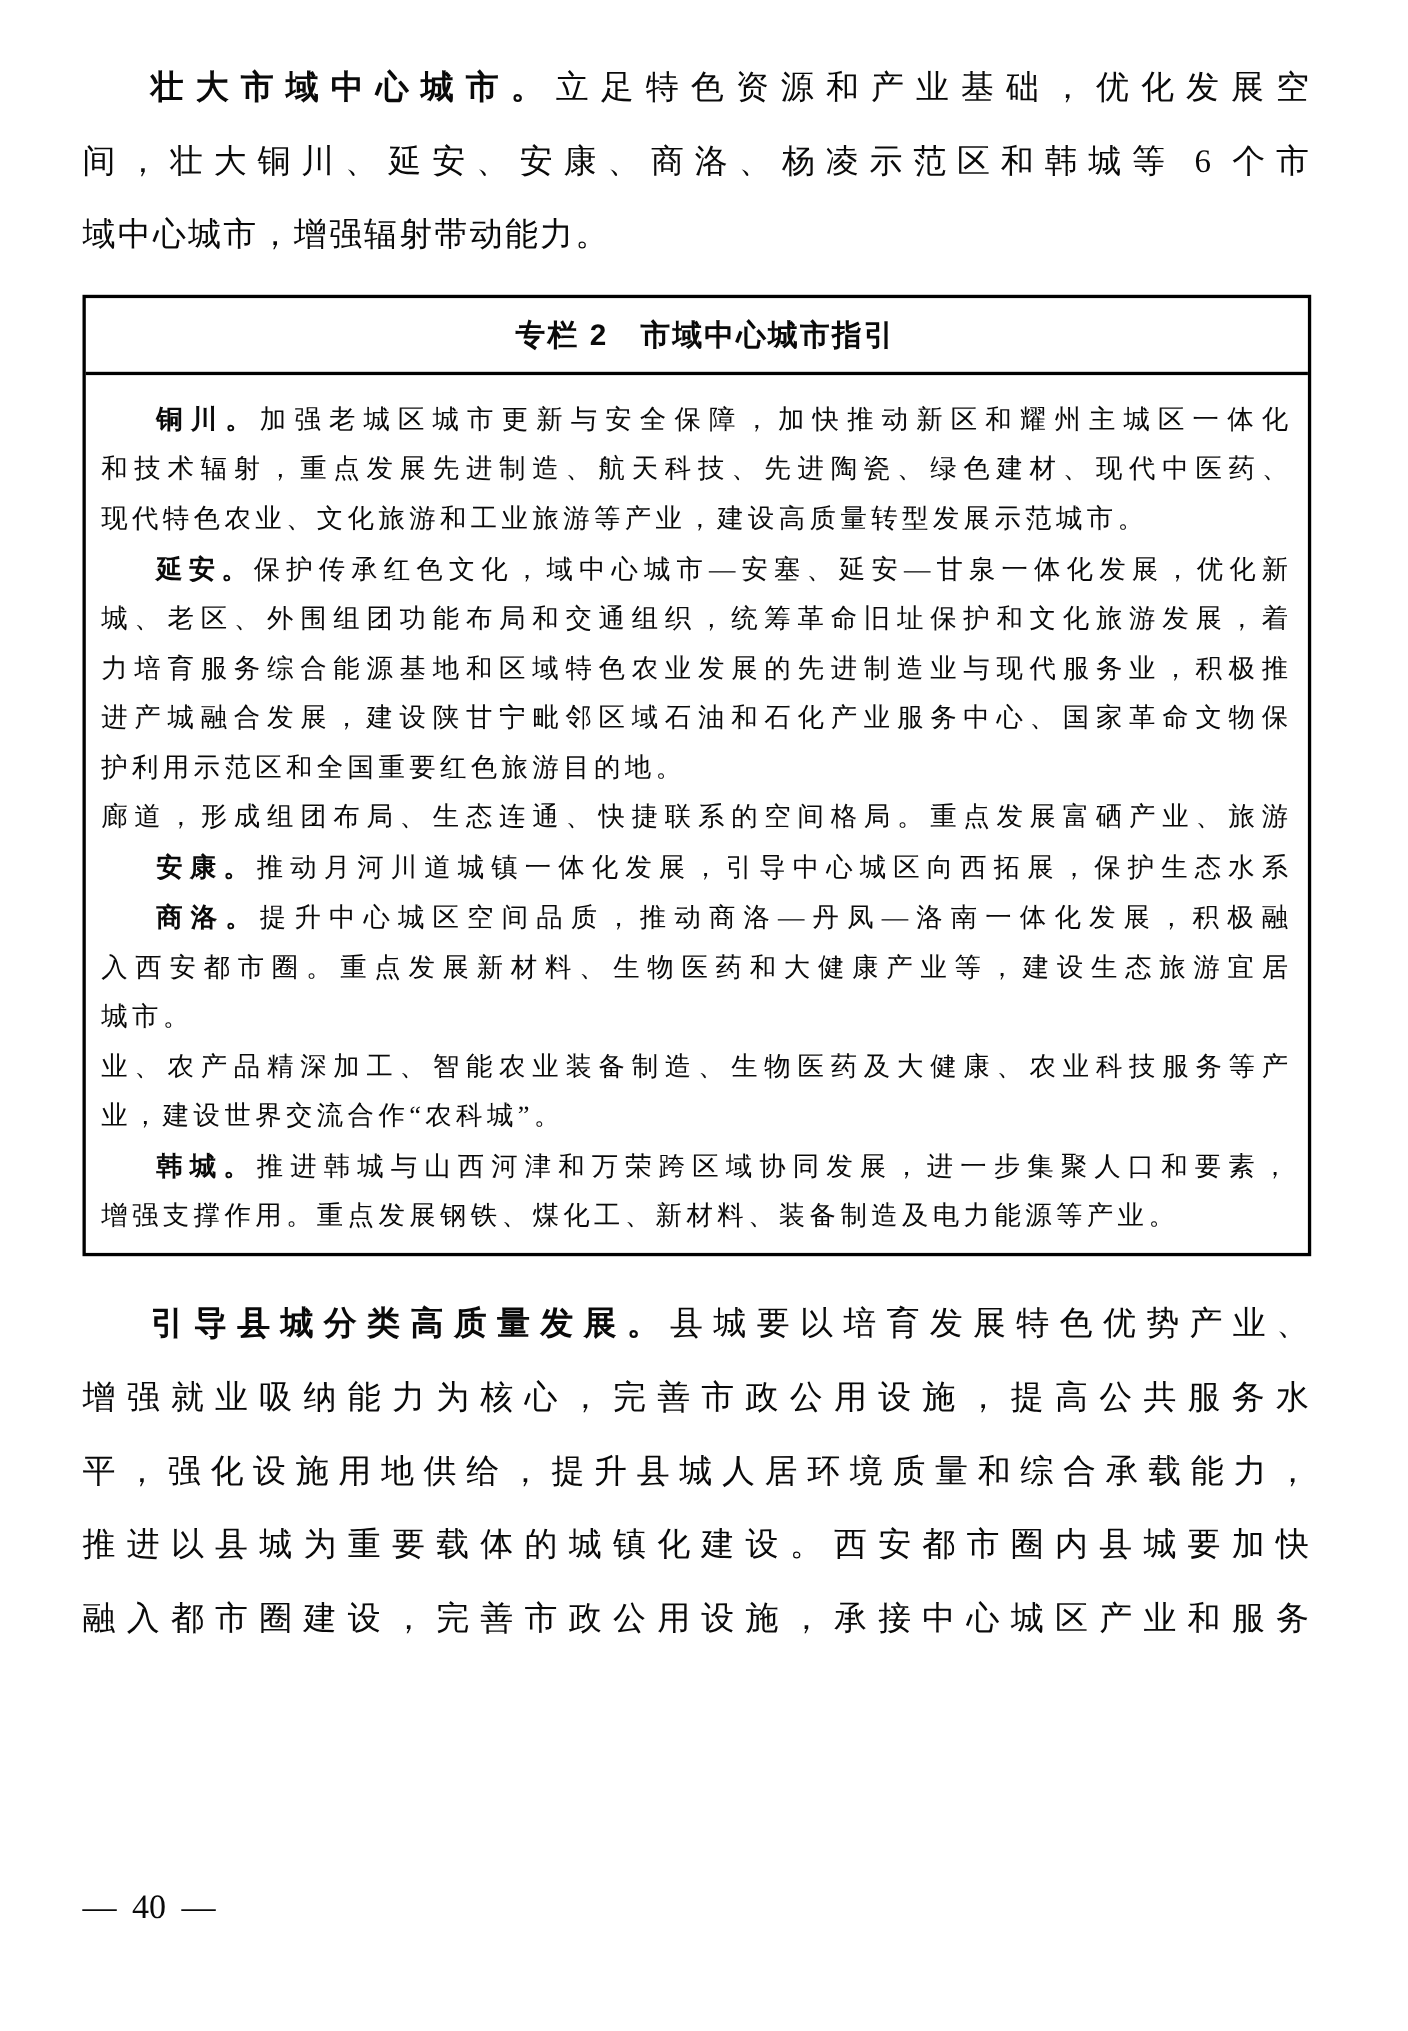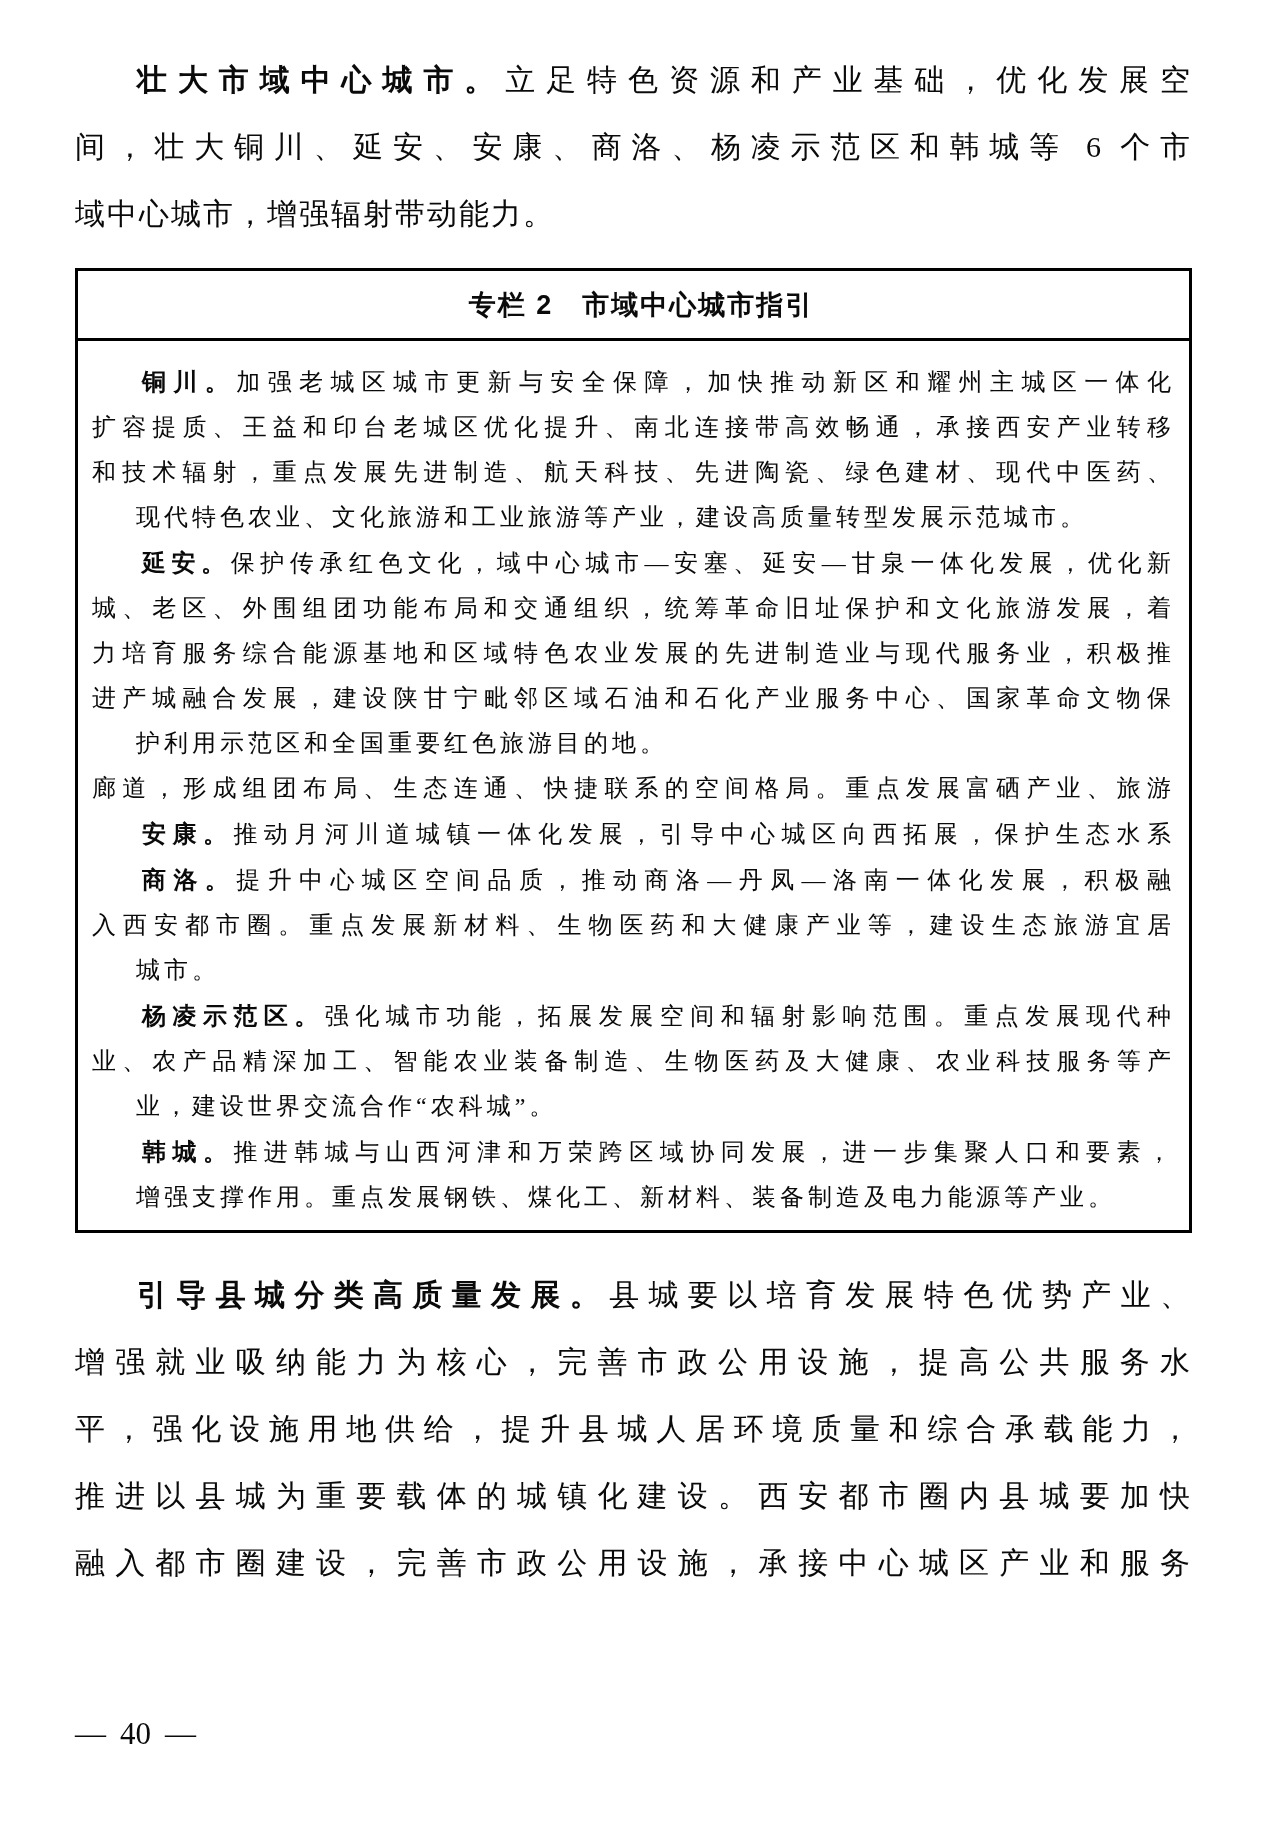--- a/index.html
+++ b/index.html
@@ -50,21 +50,21 @@
   }
   .box-body{padding:18px 14px 10px 14px;}
   .bline{
     font-size:24px;
     line-height:45px;
     letter-spacing:4px;
     text-align:justify;
     text-align-last:justify;
     text-justify:inter-character;
   }
-  .bline.last{text-align:center;text-align-last:left;margin-left:44px;}
+  .bline.last{text-align:center;text-align-last:left;}
   .bline.ind{padding-left:50px;}
 
   .para2{margin-top:28px;}
 
   .footer{
     position:absolute;
     left:75px;top:1712px;
     font-size:31px;
     line-height:44px;
     display:flex;align-items:center;gap:14px;
@@ -83,21 +83,20 @@
     </div>
 
     <div class="box">
       <div class="box-header">
         <div class="box-title">专栏 2　市域中心城市指引</div>
       </div>
       <div class="box-body">
 
         <div>
           <div class="bline ind"><span class="lead">铜川。</span><span>加强老城区城市更新与安全保障，加快推动新区和耀州主城区一体化</span></div>
-          <div class="bline">扩容提质、王益和印台老城区优化提升、南北连接带高效畅通，承接西安产业转移</div>
           <div class="bline">和技术辐射，重点发展先进制造、航天科技、先进陶瓷、绿色建材、现代中医药、</div>
           <div class="bline last">现代特色农业、文化旅游和工业旅游等产业，建设高质量转型发展示范城市。</div>
         </div>
 
         <div>
           <div class="bline ind"><span class="lead">延安。</span><span>保护传承红色文化，域中心城市—安塞、延安—甘泉一体化发展，优化新</span></div>
           <div class="bline">城、老区、外围组团功能布局和交通组织，统筹革命旧址保护和文化旅游发展，着</div>
           <div class="bline">力培育服务综合能源基地和区域特色农业发展的先进制造业与现代服务业，积极推</div>
           <div class="bline">进产城融合发展，建设陕甘宁毗邻区域石油和石化产业服务中心、国家革命文物保</div>
           <div class="bline last">护利用示范区和全国重要红色旅游目的地。</div>
@@ -108,21 +107,20 @@
           <div class="bline ind"><span class="lead">安康。</span><span>推动月河川道城镇一体化发展，引导中心城区向西拓展，保护生态水系</span></div>
         </div>
 
         <div>
           <div class="bline ind"><span class="lead">商洛。</span><span>提升中心城区空间品质，推动商洛—丹凤—洛南一体化发展，积极融</span></div>
           <div class="bline">入西安都市圈。重点发展新材料、生物医药和大健康产业等，建设生态旅游宜居</div>
           <div class="bline last">城市。</div>
         </div>
 
         <div>
-          <div class="bline ind"><span class="lead">杨凌示范区。</span><span>强化城市功能，拓展发展空间和辐射影响范围。重点发展现代种</span></div>
           <div class="bline">业、农产品精深加工、智能农业装备制造、生物医药及大健康、农业科技服务等产</div>
           <div class="bline last">业，建设世界交流合作“农科城”。</div>
         </div>
 
         <div>
           <div class="bline ind"><span class="lead">韩城。</span><span>推进韩城与山西河津和万荣跨区域协同发展，进一步集聚人口和要素，</span></div>
           <div class="bline last">增强支撑作用。重点发展钢铁、煤化工、新材料、装备制造及电力能源等产业。</div>
         </div>
 
       </div>

